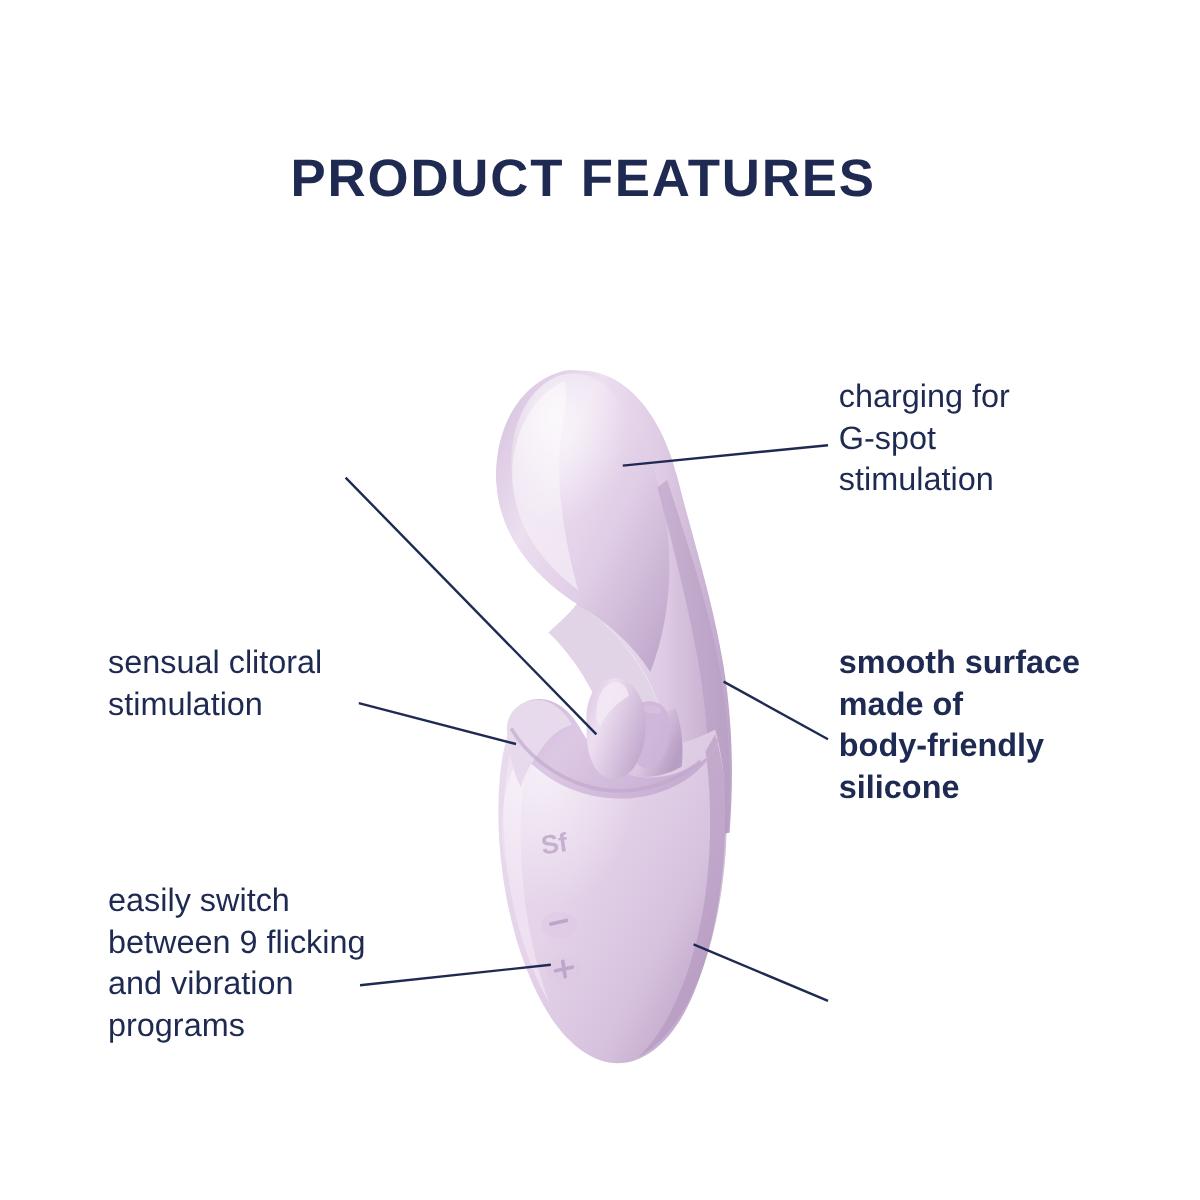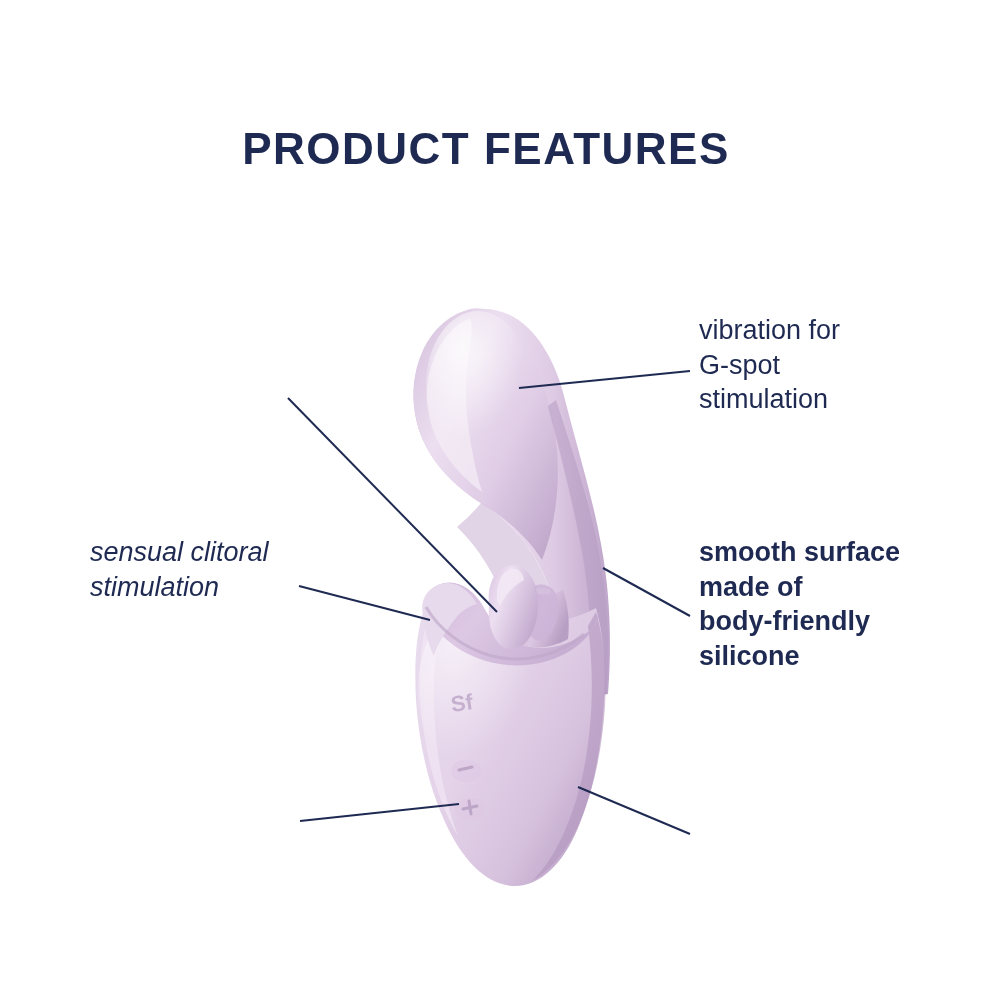--- a/index.html
+++ b/index.html
@@ -35,21 +35,21 @@
     line-height: 1.28;
     font-weight: normal;
     font-family: "Liberation Sans", sans-serif;
     white-space: pre-line;
   }
   .callout.left  { text-align: left; }
   .callout.right { text-align: left; }
 
   
   #cal-tongue       { left: 90px;  top: 313px; width: 250px; }
-  #cal-clitoral     { left: 90px;  top: 535px; width: 250px; font-style: italic; }
+  #cal-clitoral     { left: 90px;  top: 535px; width: 250px; }
   #cal-programs     { left: 90px;  top: 733px; width: 280px; }
   #cal-gspot        { left: 699px; top: 313px; width: 240px; }
   #cal-silicone     { left: 699px; top: 535px; width: 240px; font-weight: bold; }
   #cal-usbc         { left: 699px; top: 765px; width: 240px; }
 
   #leader-lines {
     position: absolute;
     left: 0; top: 0;
     width: 1000px; height: 1000px;
     pointer-events: none;
@@ -246,22 +246,26 @@
     <line x1="300" y1="821" x2="459" y2="804" stroke="#1f2a52" stroke-width="2"></line>
     <line x1="519" y1="388" x2="690" y2="371" stroke="#1f2a52" stroke-width="2"></line>
     <line x1="603" y1="568" x2="690" y2="616" stroke="#1f2a52" stroke-width="2"></line>
     <line x1="578" y1="787" x2="690" y2="834" stroke="#1f2a52" stroke-width="2"></line>
   </svg>
 
 
   <div id="cal-clitoral" class="callout left">sensual clitoral
 stimulation</div>
 
-
-  <div id="cal-gspot" class="callout right">vibration for
+  <div id="cal-programs" class="callout left">easily switch
+between 9 flicking
+and vibration
+programs</div>
+
+  <div id="cal-gspot" class="callout right">charging for
 G-spot
 stimulation</div>
 
   <div id="cal-silicone" class="callout right">smooth surface
 made of
 body-friendly
 silicone</div>
 
 
 </div>

